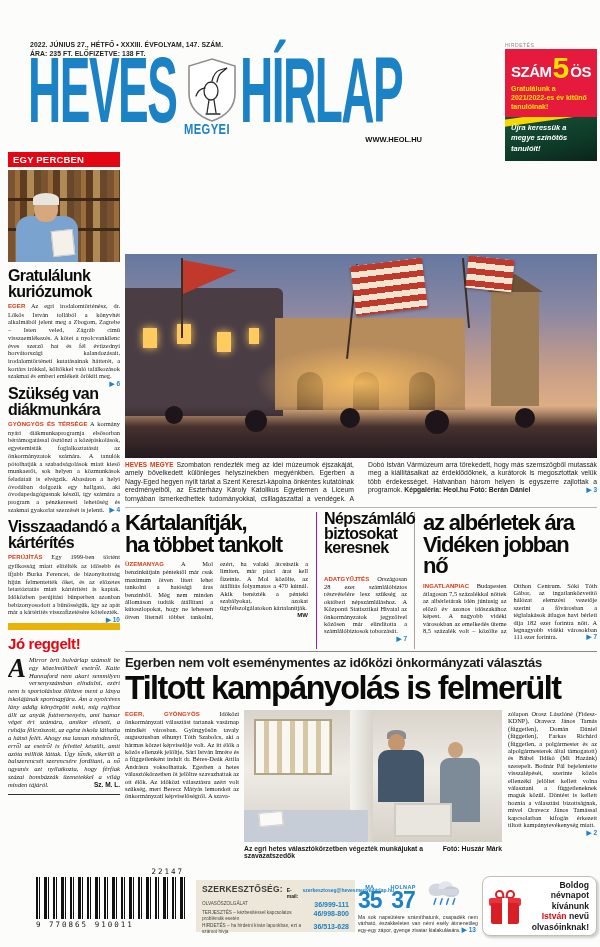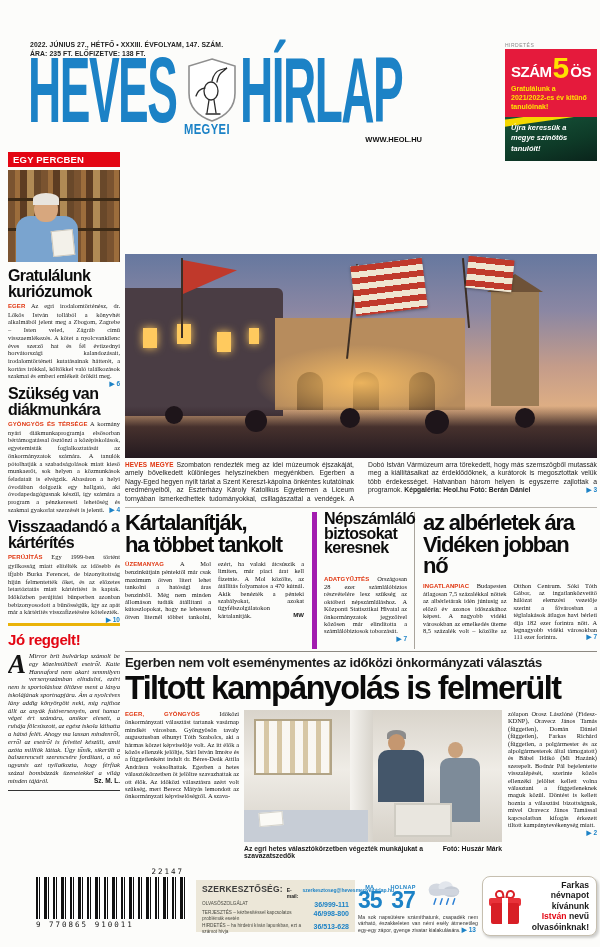--- a/index.html
+++ b/index.html
@@ -42,21 +42,21 @@
             background:repeating-linear-gradient(90deg,#7a5330 0 7px,#9c6d3c 7px 12px,#5d3c22 12px 19px,#b08a55 19px 26px,#69482a 26px 33px)}
   #sb-photo .shelfline{position:absolute;left:0;width:100%;height:3px;background:#3d2a16}
   #sb-photo .man-shirt{position:absolute;left:8px;bottom:-6px;width:62px;height:52px;background:#7aa4cf;border-radius:14px 14px 0 0}
   #sb-photo .man-head{position:absolute;left:26px;bottom:40px;width:24px;height:27px;background:#d7a77e;border-radius:50% 50% 45% 45%}
   #sb-photo .man-hair{position:absolute;left:25px;bottom:57px;width:26px;height:12px;background:#e8e4de;border-radius:50% 50% 0 0}
   #sb-photo .paper{position:absolute;left:44px;bottom:6px;width:22px;height:26px;background:#f3f1ea;border:1px solid #cbc6ba;transform:rotate(-6deg)}
   h2.sb{font-size:16px;line-height:15.5px;letter-spacing:-.6px;font-weight:bold;margin:6px 0 3px;color:#0d0d0d}
   p.sbody{font-family:"Liberation Serif",serif;font-size:6.4px;line-height:7.7px;text-align:justify;color:#1c1c1c}
   .tag{color:#e0350f;font-weight:bold;font-family:"Liberation Sans",sans-serif;font-size:6px;letter-spacing:.1px}
   .pg{color:#1c82c6;font-weight:bold;font-family:"Liberation Sans",sans-serif;font-size:6.5px;float:right;margin-left:3px}
-  #greet{margin-top:7px;border-top:3px solid #eab308;border-bottom:1px solid #333;padding:4px 0 5px}
+  #greet{margin-top:7px;border-top:7px solid #eab308;border-bottom:1px solid #333;padding:4px 0 5px}
   #greet h2{color:#e30613;font-size:15px;letter-spacing:-.4px;margin:1px 0 4px;font-weight:bold}
   #greet p{font-family:"Liberation Serif",serif;font-style:italic;font-size:6.6px;line-height:7.8px;text-align:justify}
   #greet .dc{float:left;font-family:"Liberation Serif",serif;font-weight:bold;font-size:27px;line-height:23px;margin:1px 3px 0 0}
   #greet .author{float:right;font-weight:bold;font-style:normal;font-family:"Liberation Sans",sans-serif;font-size:6.5px}
 
   
   #barcode{left:36px;top:867px;width:152px}
   #barcode .bc-top{text-align:right;font-family:"DejaVu Sans Mono",monospace;font-size:7.5px;letter-spacing:2px;padding-right:4px}
   #barcode .bars{height:42px;margin-top:1px;background:repeating-linear-gradient(90deg,#111 0 2px,#fff 2px 3px,#111 3px 4px,#fff 4px 8px,#111 8px 11px,#fff 11px 12px,#111 12px 13px,#fff 13px 17px)}
   #barcode .bc-num{font-family:"DejaVu Sans Mono",monospace;font-size:7.5px;letter-spacing:2px;margin-top:1px}
@@ -85,21 +85,21 @@
   .pennant{position:absolute;background:#c0392b;clip-path:polygon(0 0,100% 30%,0 100%)}
   #lead-cap{left:125px;top:461px;width:472px;height:43px;overflow:hidden;
             column-count:2;column-gap:14px;font-size:6.8px;line-height:8.4px;text-align:justify;color:#1d1d1d}
   #lead-cap .tag{font-size:6.4px}
   #lead-cap .capb{font-weight:bold}
   .rule{border-top:1px solid #b9b5ae}
   #rule1{left:125px;top:507px;width:472px}
 
   
   #row{left:125px;top:512px;width:472px;height:137px;display:flex;overflow:hidden}
-  #row .colA{width:192px;padding-right:8px;border-right:5px solid #a21caf}
+  #row .colA{width:192px;padding-right:8px;border-right:1px solid #a21caf}
   #row .colB{width:98px;padding:0 7px;border-right:1px solid #a9a49c}
   #row .colC{flex:1;padding-left:8px}
   .rhl{font-weight:bold;color:#0c0c0c;font-size:22px;line-height:21.5px;letter-spacing:-1.2px;margin-bottom:5px}
   .rhl-s{font-weight:bold;color:#0c0c0c;font-size:16px;line-height:14.5px;letter-spacing:-.6px;margin-bottom:19px}
   .rbody{font-family:"Liberation Serif",serif;font-size:6.4px;line-height:7.4px;text-align:justify}
   .twocol{column-count:2;column-gap:7px}
   .sign{font-family:"Liberation Sans",sans-serif;font-weight:bold;font-size:6px;float:right}
 
   
   #rule2{left:125px;top:651px;width:472px;border-top:1px solid #8c8881}
@@ -398,20 +398,20 @@
 
   <div class="abs" id="nameday">
     <div class="gift">
       <div class="bl"></div>
         <div class="br"></div>
       <div class="lid"></div>
         <div class="box"></div>
         <div class="rib"></div>
     </div>
     <div class="txt">
-      <div>Farkas névnapot</div>
+      <div>Boldog névnapot</div>
       <div>kívánunk</div>
       <div><span class="nm">István</span><span> nevű</span></div>
       <div>olvasóinknak!</div>
     </div>
   </div>
 
 </div>
 
 </body></html>

